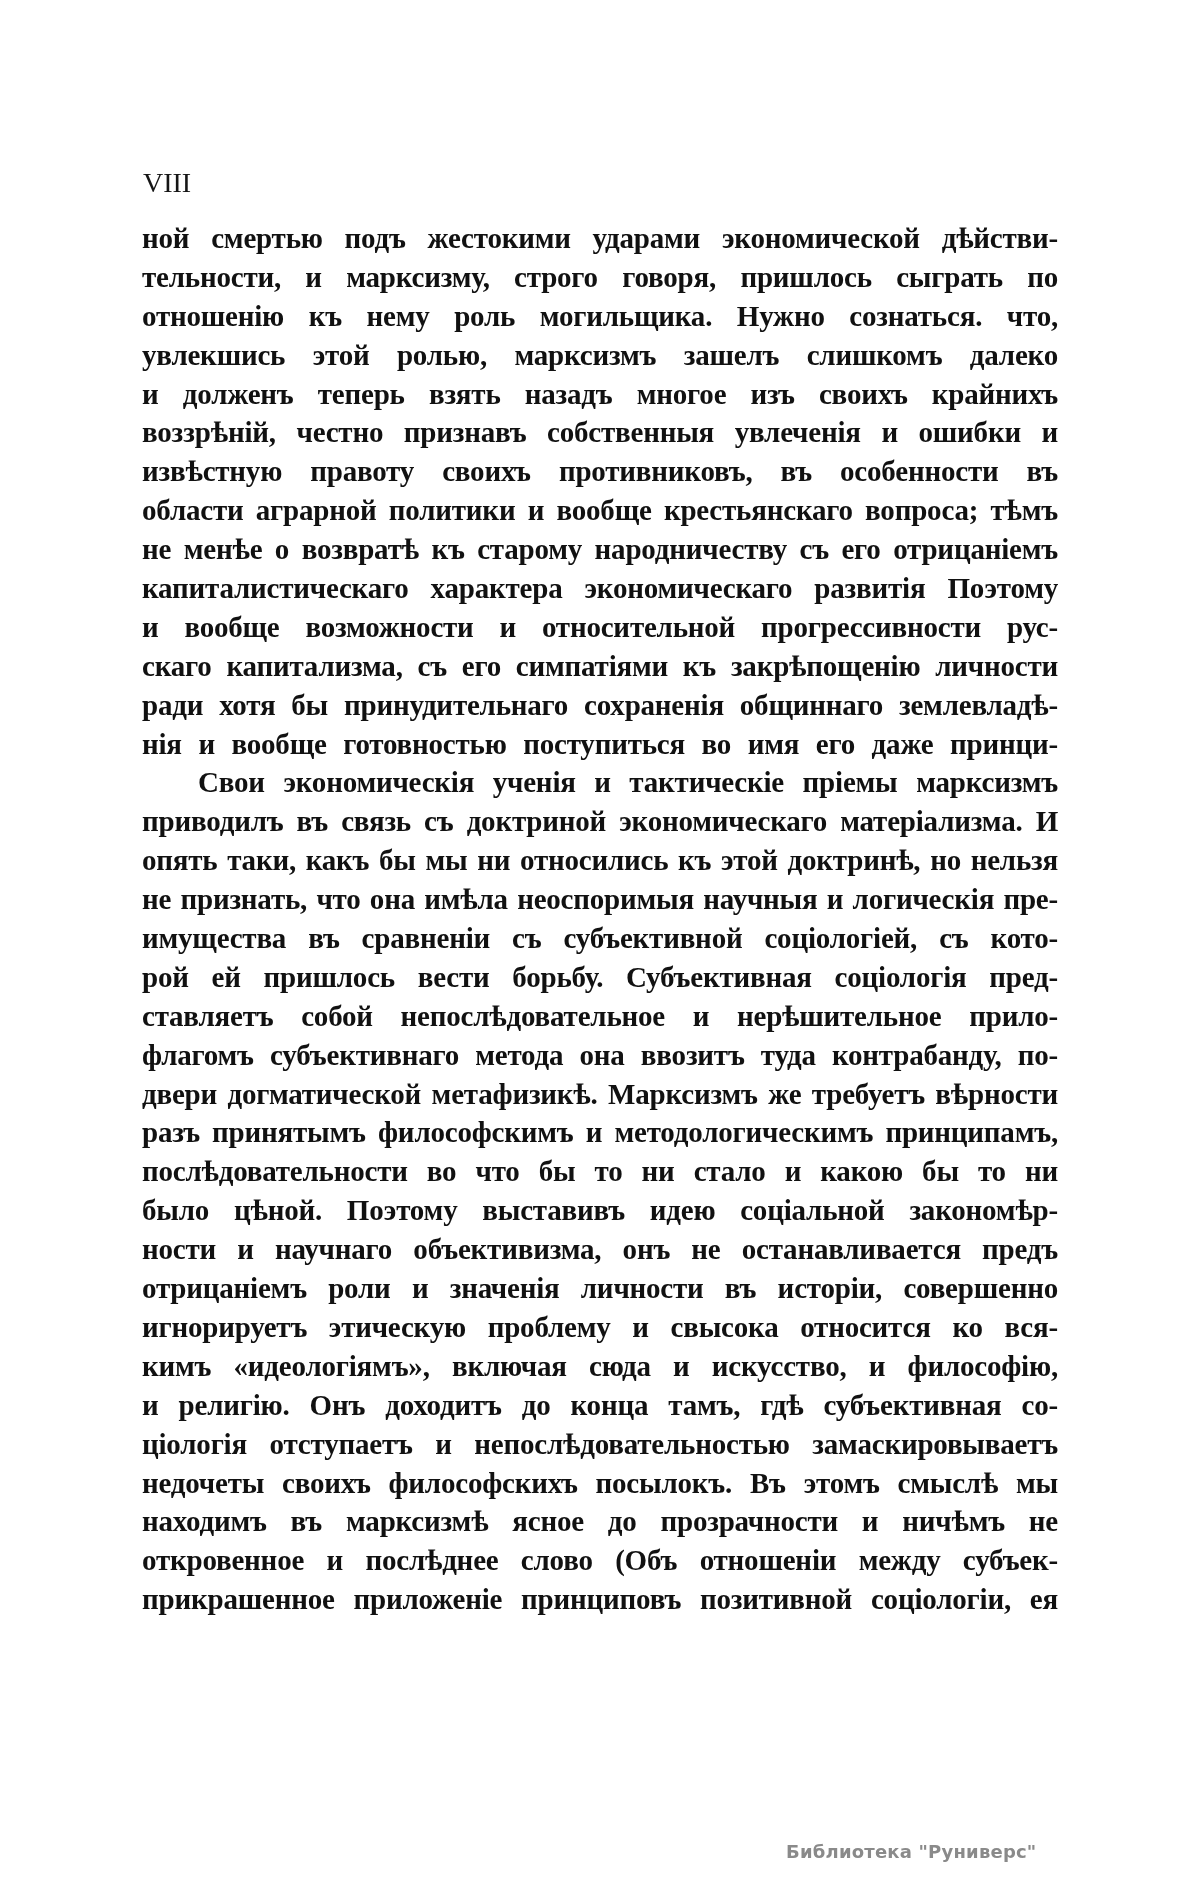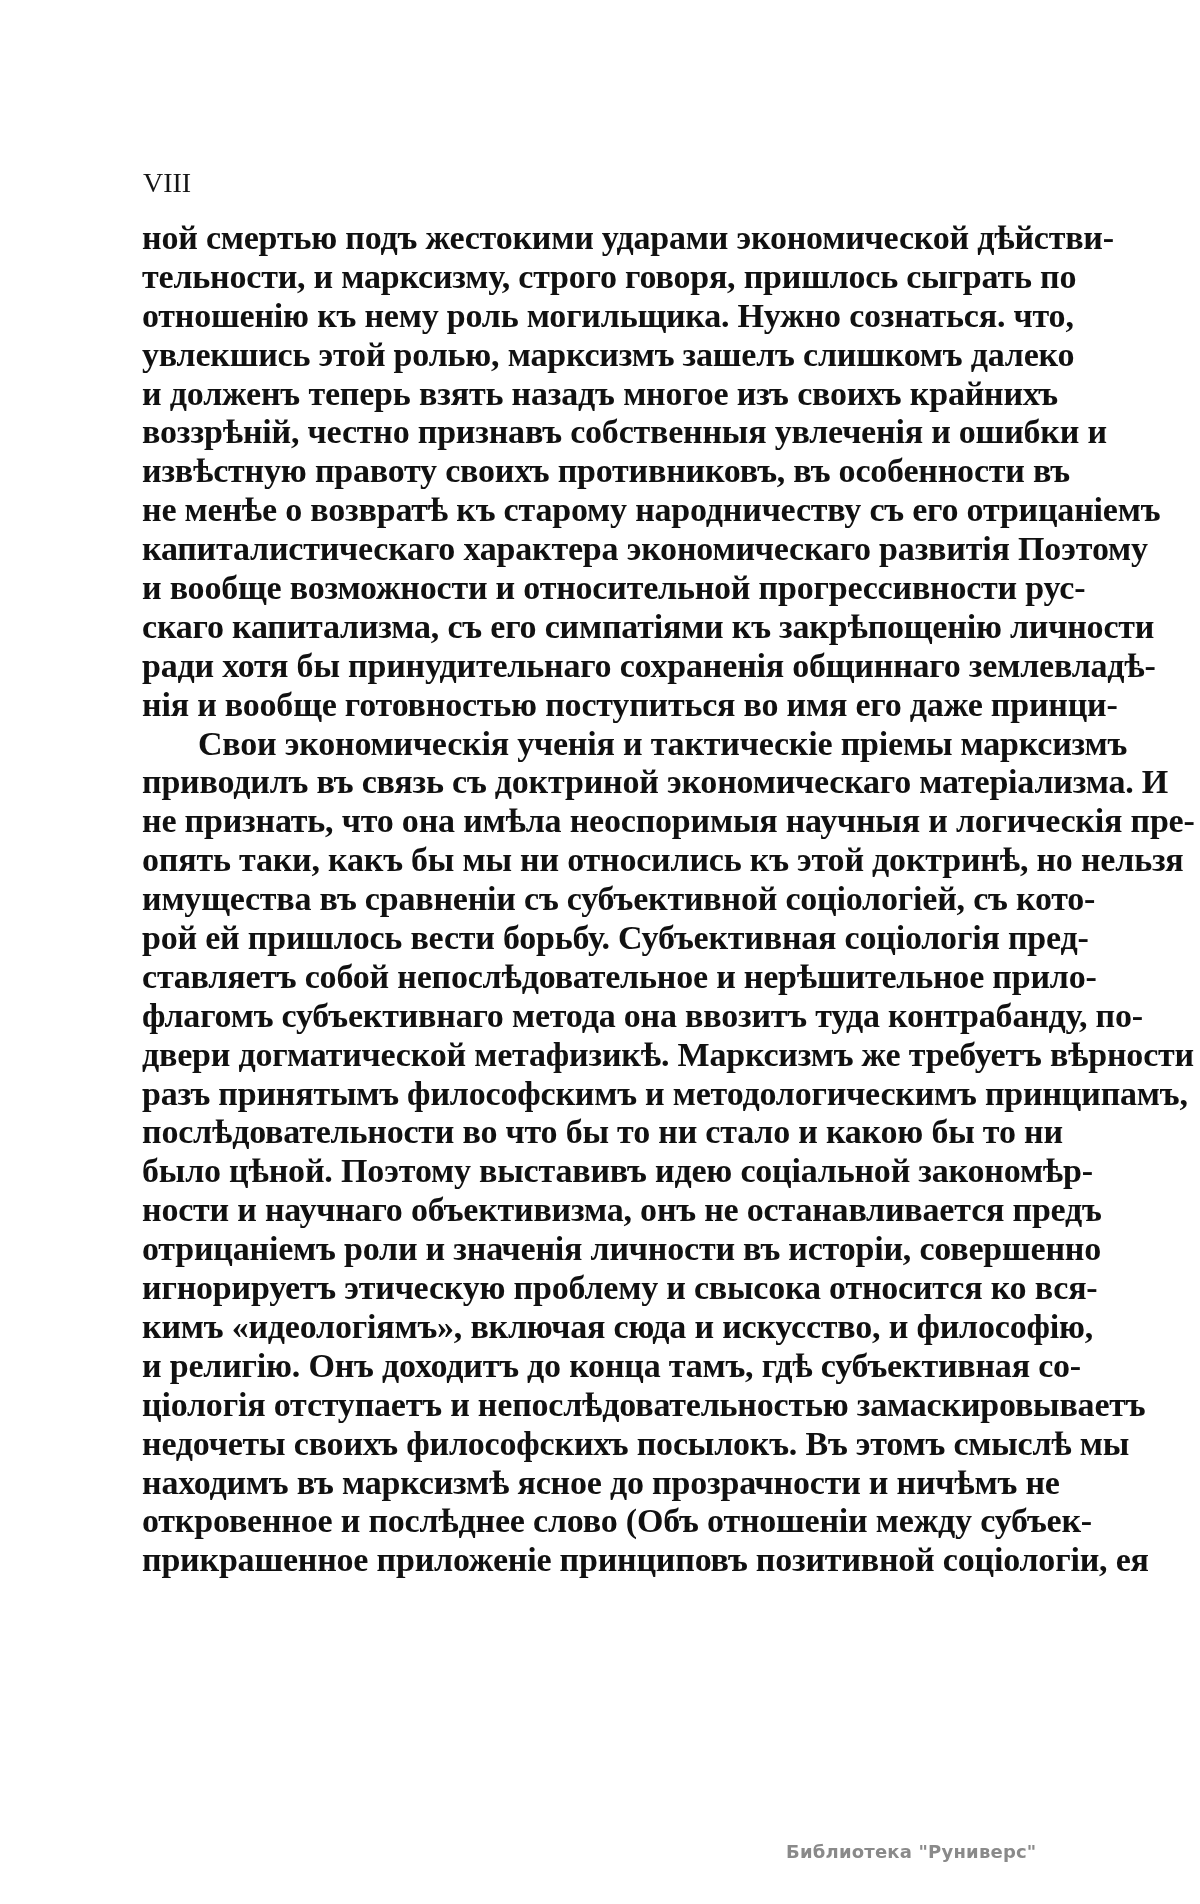--- a/index.html
+++ b/index.html
@@ -31,21 +31,21 @@
     color: #151515;
     letter-spacing: 0px;
     text-align: center;
   }
   .text-block {
     position: absolute;
     left: 142px;
     top: 219px;
     width: 916px;
     font-family: "Liberation Serif", "DejaVu Serif", serif;
-    font-size: 34px;
+    font-size: 29px;
     color: #111111;
   }
   .line {
     display: block;
     height: 38.9px;
     line-height: 38.9px;
     white-space: nowrap;
     text-align: justify;
     text-align-last: justify;
     overflow: visible;
@@ -74,30 +74,31 @@
   <div class="page-number">VIII</div>
 
   <div class="text-block">
     <span class="line">ной смертью подъ жестокими ударами экономической дѣйстви-</span>
     <span class="line">тельности, и марксизму, строго говоря, пришлось сыграть по</span>
     <span class="line">отношенiю къ нему роль могильщика. Нужно сознаться. что,</span>
     <span class="line">увлекшись этой ролью, марксизмъ зашелъ слишкомъ далеко</span>
     <span class="line">и долженъ теперь взять назадъ многое изъ своихъ крайнихъ</span>
     <span class="line">воззрѣнiй, честно признавъ собственныя увлеченiя и ошибки и</span>
     <span class="line">извѣстную правоту своихъ противниковъ, въ особенности въ</span>
+    <span class="line">области аграрной политики и вообще крестьянскаго вопроса; тѣмъ</span>
     <span class="line">не менѣе о возвратѣ къ старому народничеству съ его отрицанiемъ</span>
     <span class="line">капиталистическаго характера экономическаго развитiя Поэтому</span>
     <span class="line">и вообще возможности и относительной прогрессивности рус-</span>
     <span class="line">скаго капитализма, съ его симпатiями къ закрѣпощенiю личности</span>
     <span class="line">ради хотя бы принудительнаго сохраненiя общиннаго землевладѣ-</span>
     <span class="line">нiя и вообще готовностью поступиться во имя его даже принци-</span>
     <span class="line indent">Свои экономическiя ученiя и тактическiе прiемы марксизмъ</span>
     <span class="line">приводилъ въ связь съ доктриной экономическаго матерiализма. И</span>
+    <span class="line">опять таки, какъ бы мы ни относились къ этой доктринѣ, но нельзя</span>
     <span class="line">не признать, что она имѣла неоспоримыя научныя и логическiя пре-</span>
-    <span class="line">опять таки, какъ бы мы ни относились къ этой доктринѣ, но нельзя</span>
     <span class="line">имущества въ сравненiи съ субъективной соцiологiей, съ кото-</span>
     <span class="line">рой ей пришлось вести борьбу. Субъективная соцiологiя пред-</span>
     <span class="line">ставляетъ собой непослѣдовательное и нерѣшительное прило-</span>
     <span class="line">флагомъ субъективнаго метода она ввозитъ туда контрабанду, по-</span>
     <span class="line">двери догматической метафизикѣ. Марксизмъ же требуетъ вѣрности</span>
     <span class="line">разъ принятымъ философскимъ и методологическимъ принципамъ,</span>
     <span class="line">послѣдовательности во что бы то ни стало и какою бы то ни</span>
     <span class="line">было цѣной. Поэтому выставивъ идею соцiальной закономѣр-</span>
     <span class="line">ности и научнаго объективизма, онъ не останавливается предъ</span>
     <span class="line">отрицанiемъ роли и значенiя личности въ исторiи, совершенно</span>

